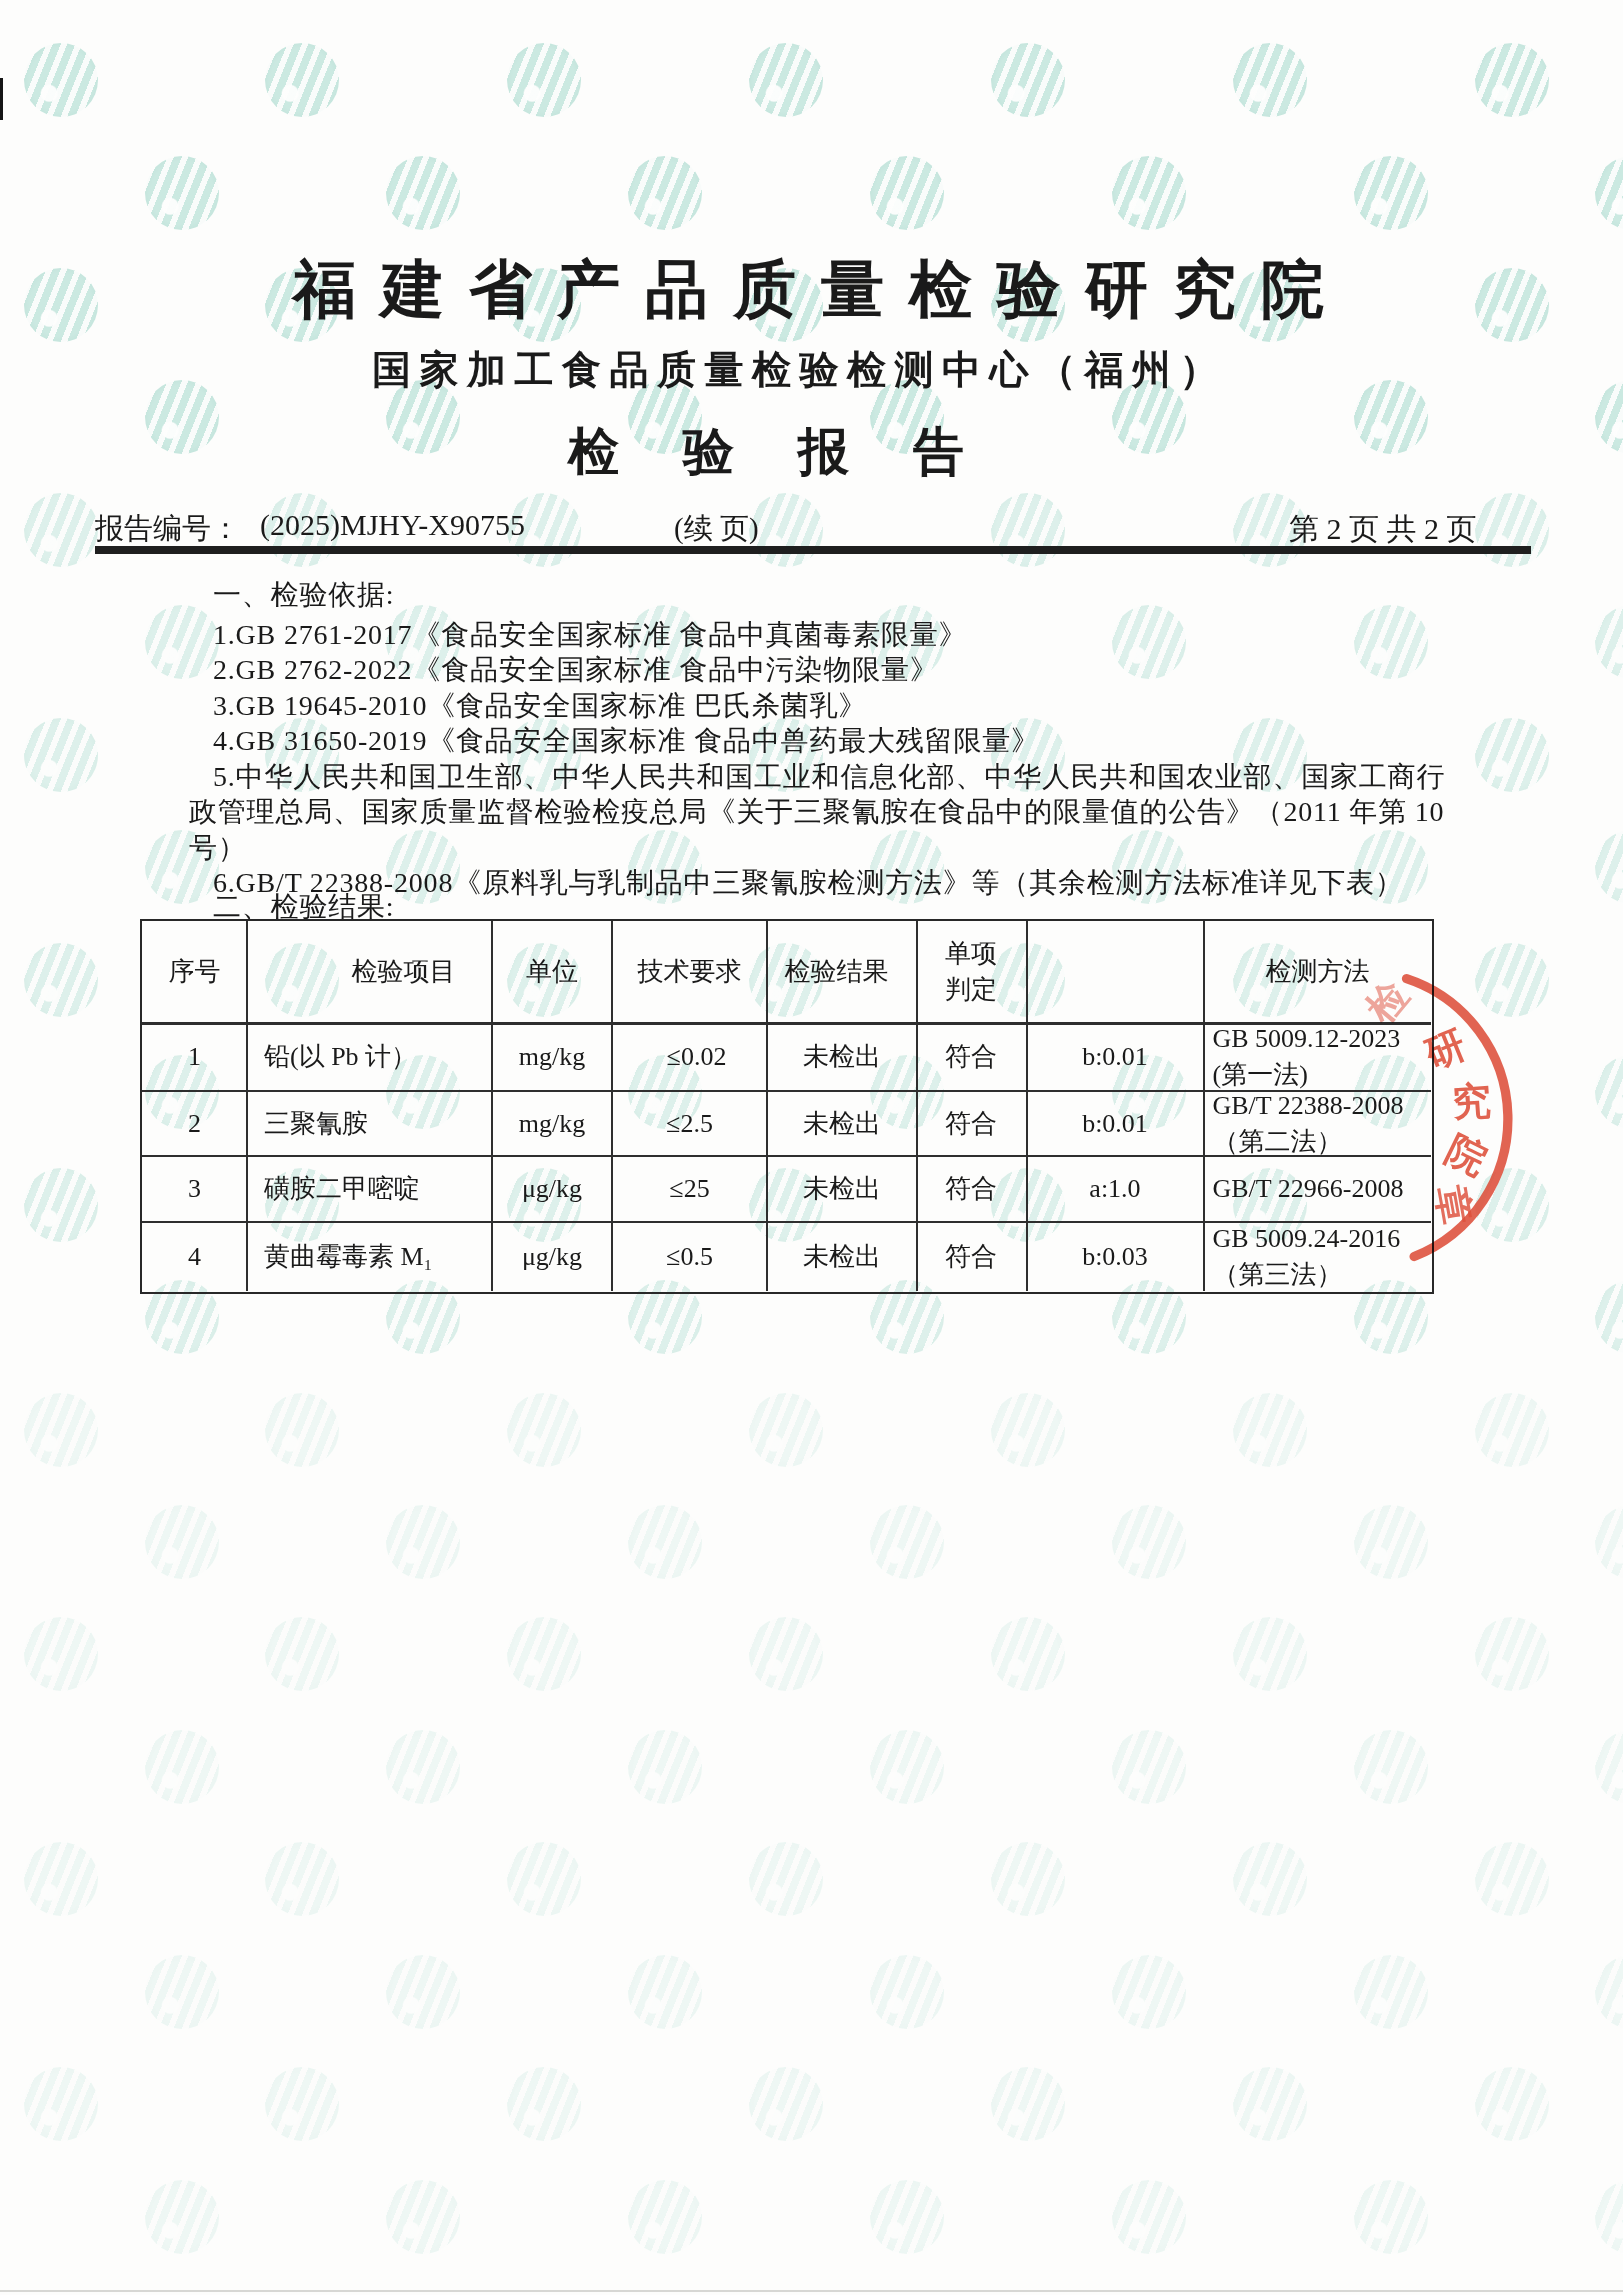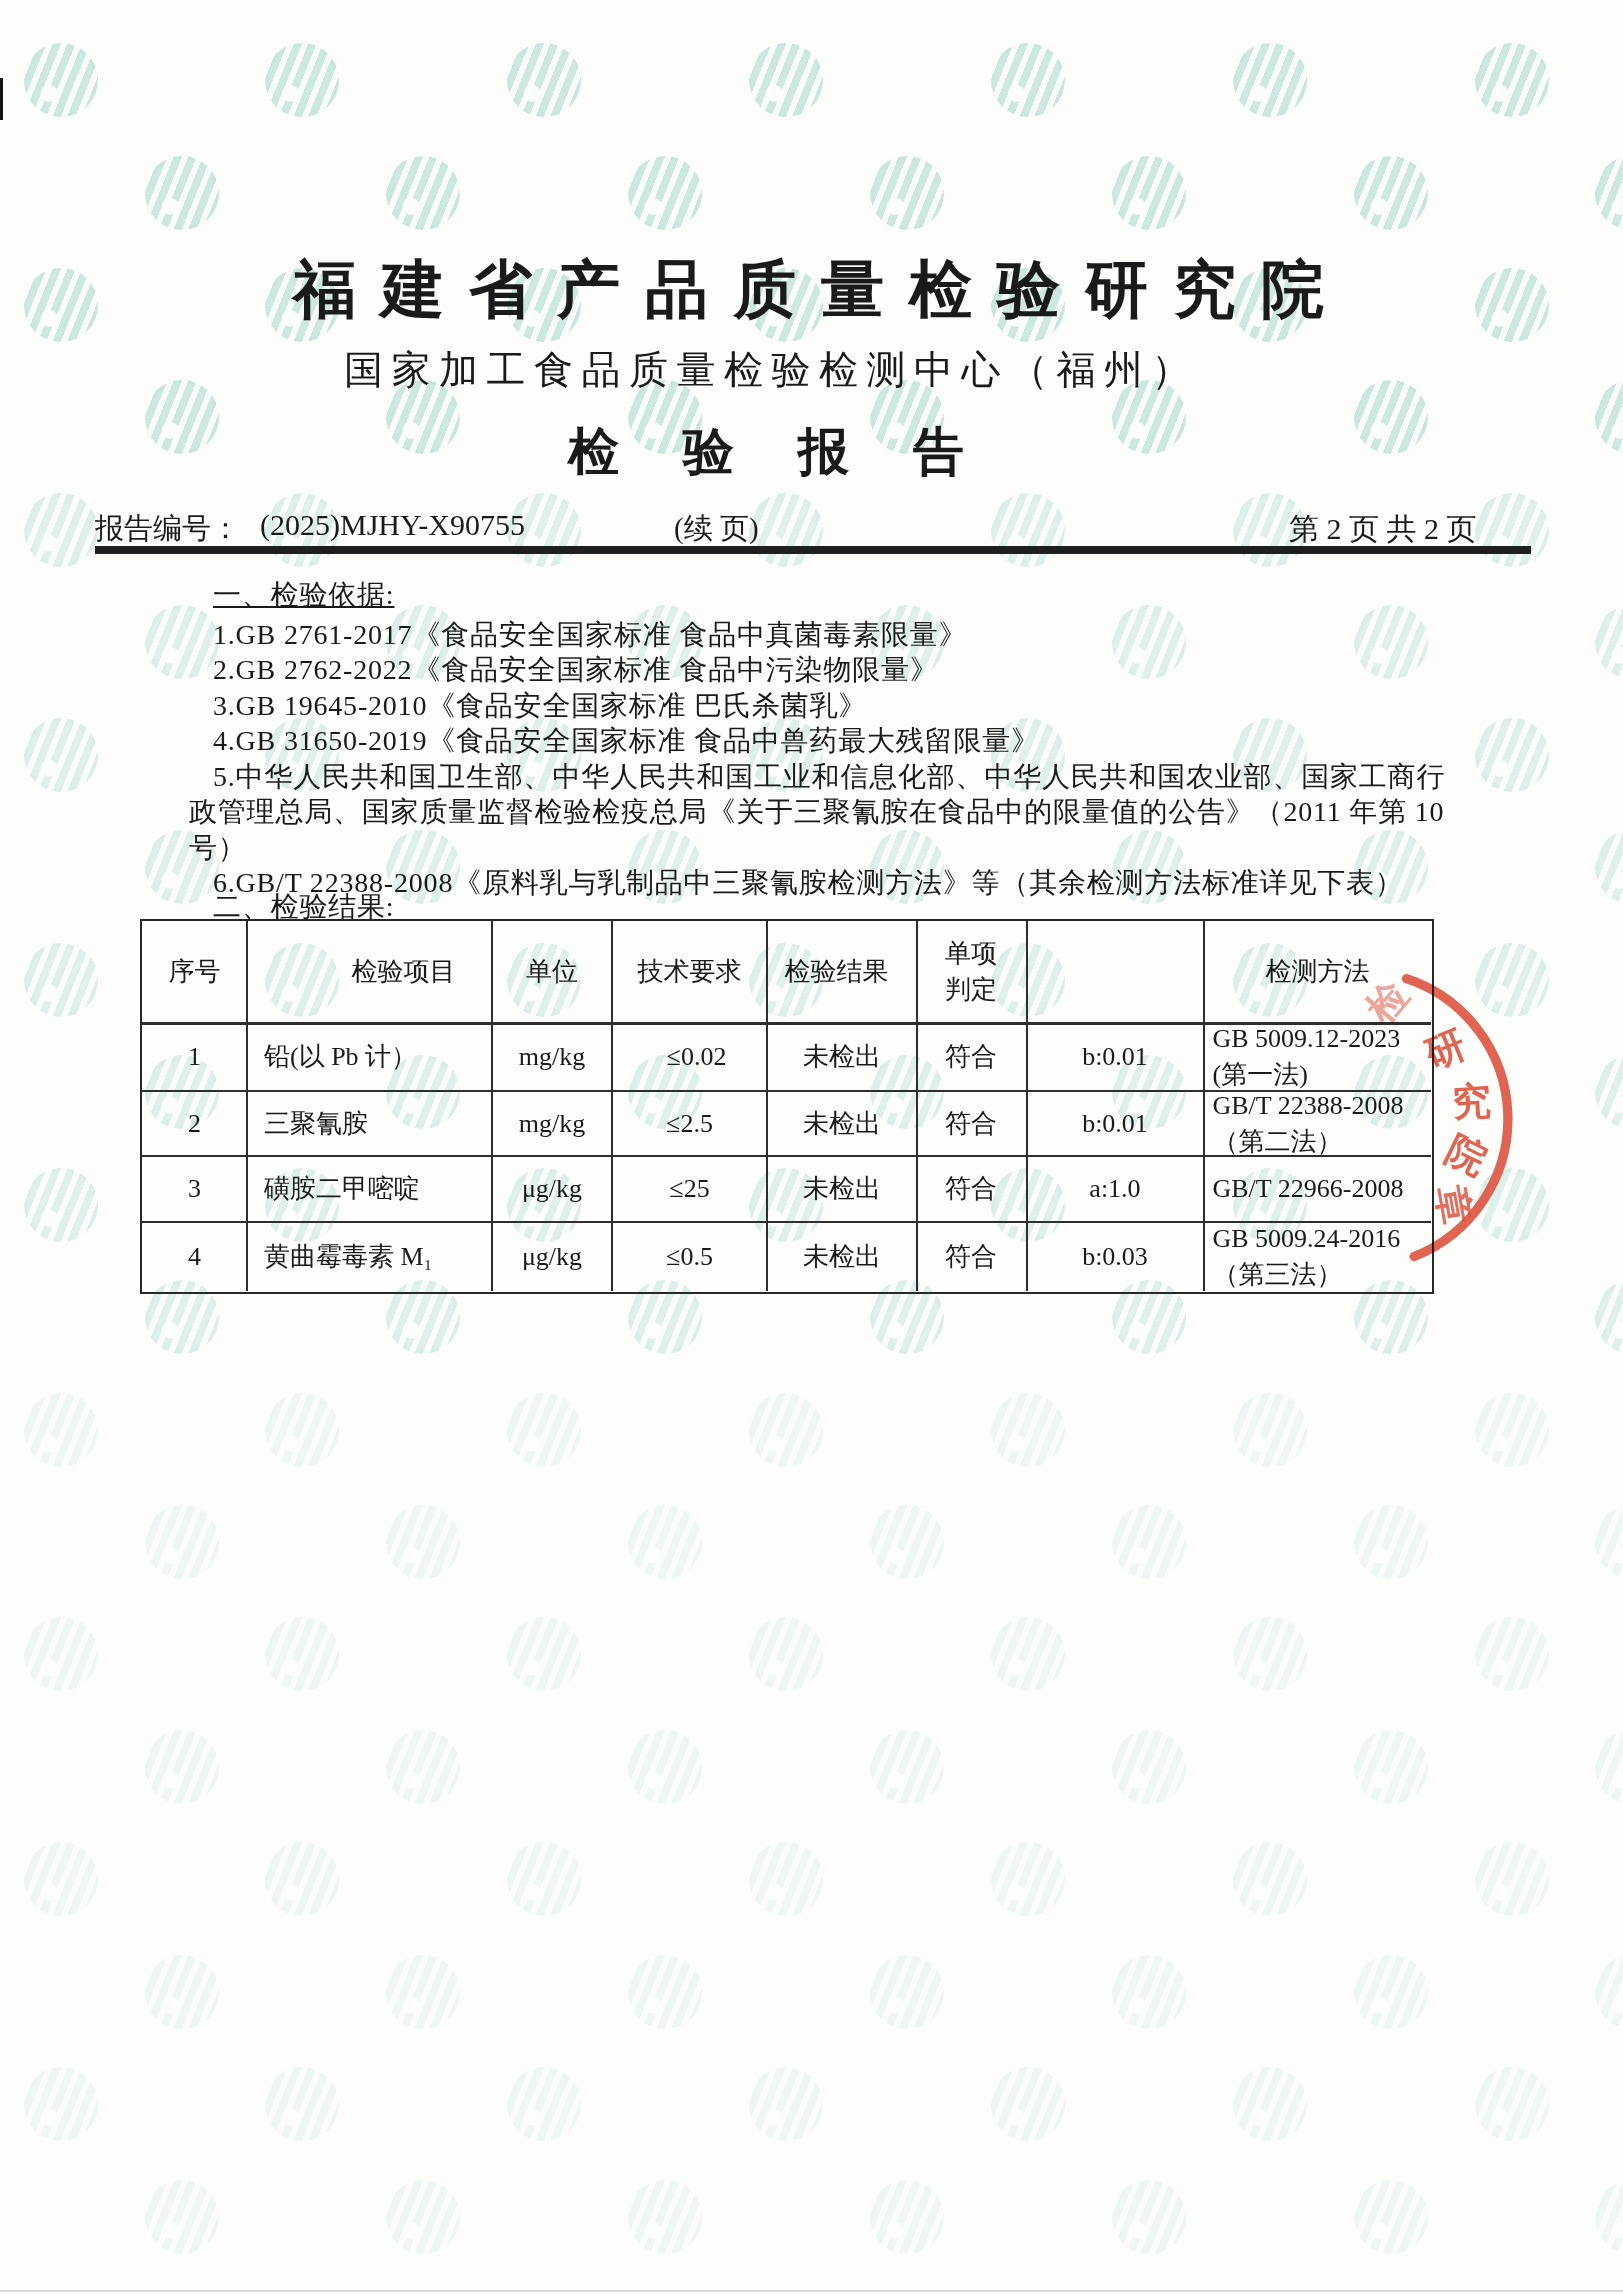--- a/index.html
+++ b/index.html
@@ -13,21 +13,21 @@
   .wm{
     position:absolute;width:74px;height:74px;border-radius:50%;
     background:
       radial-gradient(circle at 34% 68%, rgba(255,255,255,.95) 0 11%, rgba(255,255,255,0) 13%),
       repeating-linear-gradient(112deg, rgba(255,255,255,0) 0 7.6px, rgba(255,255,255,.92) 7.6px 13.5px),
       radial-gradient(circle, #9bd6c8 0 60%, #8ccdbd 74%, #9bd6c8 100%);
   }
   
   #content{position:absolute;inset:0;z-index:1;}
   .title-1{top:247px;left:293px;font-size:63px;font-weight:700;letter-spacing:25px;white-space:nowrap;}
-  .title-2{top:343px;left:344px;font-size:39px;font-weight:400;letter-spacing:8.5px;white-space:nowrap;}
+  .title-2{top:343px;left:372px;font-size:39px;font-weight:700;letter-spacing:8.5px;white-space:nowrap;}
   .title-3{top:418px;left:568px;font-size:51px;font-weight:700;letter-spacing:64px;white-space:nowrap;}
   .meta{font-size:29px;white-space:nowrap;}
   .rule{top:546px;left:95px;width:1436px;height:7.6px;background:#1f1f1f;}
   .body-line{font-size:28px;white-space:nowrap;letter-spacing:0.8px;}
   .note-line{font-size:27px;letter-spacing:1.7px;}
   
   #results-table{box-sizing:border-box;border:2.5px solid #282828;background:transparent;}
   .tline{position:absolute;background:#2e2e2e;}
   .cell{position:absolute;display:flex;flex-direction:column;justify-content:center;
         font-size:26px;line-height:1.38;box-sizing:border-box;}
@@ -195,21 +195,21 @@
     <div class="abs title-2">国家加工食品质量检验检测中心（福州）</div>
     <div class="abs title-3">检验报告</div>
 
     <div class="abs meta" style="top:509px;left:95px;">报告编号：</div>
     <div class="abs meta" style="top:508px;left:260px;font-size:30px;">(2025)MJHY-X90755</div>
     <div class="abs meta" style="top:509px;left:674px;">(续 页)</div>
     <div class="abs meta" style="top:509px;left:1289px;font-size:30px;">第 2 页  共 2 页</div>
 
     <div class="abs rule"></div>
 
-    <div class="abs body-line" style="top:576px;left:213px;text-decoration:underline;">一、检验依据:</div>
+    <div class="abs body-line" style="top:576px;left:213px;">一、检验依据:</div>
     <div id="basis-list">
         <div class="abs body-line" style="top: 616px; left: 213px;">1.GB 2761-2017《食品安全国家标准 食品中真菌毒素限量》</div>
         <div class="abs body-line" style="top: 651px; left: 213px;">2.GB 2762-2022《食品安全国家标准 食品中污染物限量》</div>
         <div class="abs body-line" style="top: 687px; left: 213px;">3.GB 19645-2010《食品安全国家标准 巴氏杀菌乳》</div>
         <div class="abs body-line" style="top: 722px; left: 213px;">4.GB 31650-2019《食品安全国家标准 食品中兽药最大残留限量》</div>
         <div class="abs body-line" style="top: 758px; left: 213px;">5.中华人民共和国卫生部、中华人民共和国工业和信息化部、中华人民共和国农业部、国家工商行</div>
         <div class="abs body-line" style="top: 793px; left: 189px;">政管理总局、国家质量监督检验检疫总局《关于三聚氰胺在食品中的限量值的公告》（2011 年第 10</div>
         <div class="abs body-line" style="top: 829px; left: 189px;">号）</div>
         <div class="abs body-line" style="top: 864px; left: 213px;">6.GB/T 22388-2008《原料乳与乳制品中三聚氰胺检测方法》等（其余检测方法标准详见下表）</div>
       </div>

